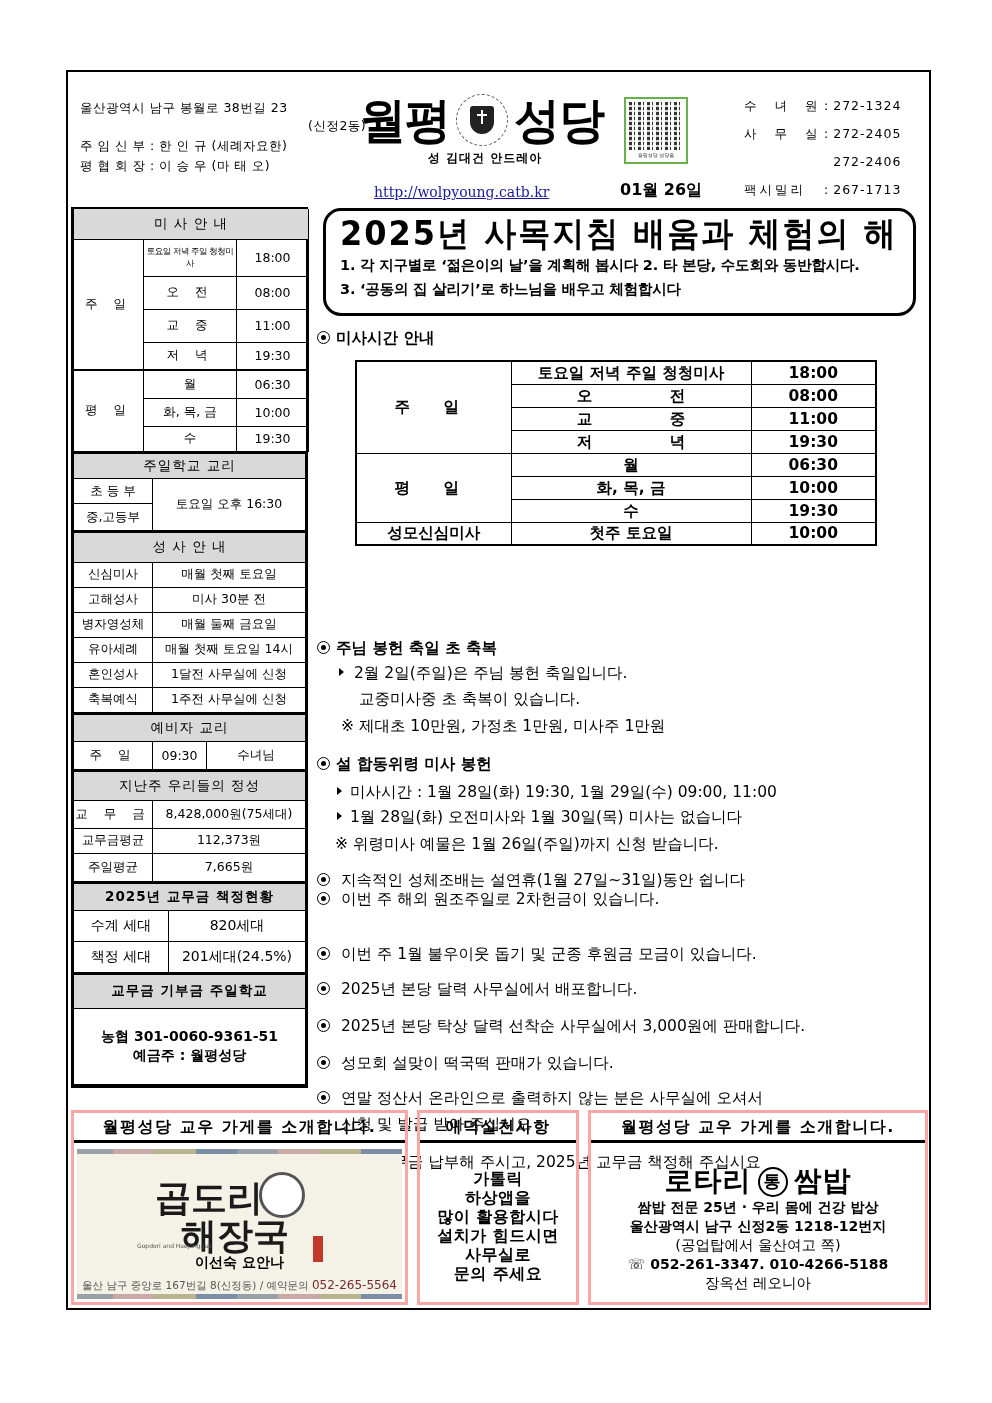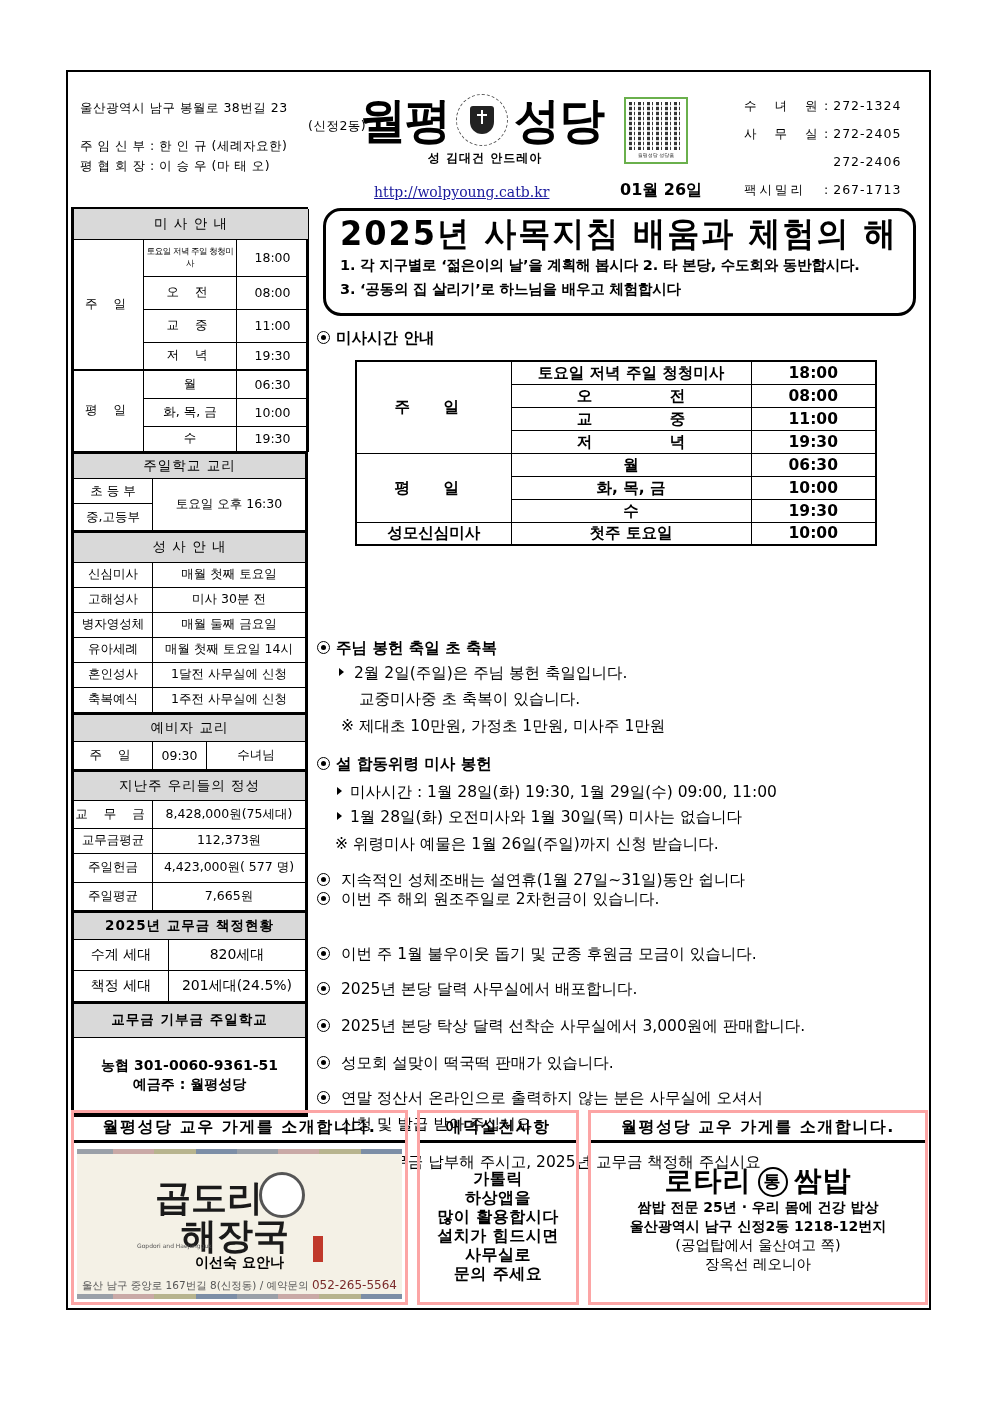--- a/index.html
+++ b/index.html
@@ -272,24 +272,20 @@
             <td colspan="2" class="sec" style="height:29px">지난주 우리들의 정성</td>
           </tr>
       <tr style="height:28px">
             <td class="sp">교 무 금</td>
             <td>8,428,000원(75세대)</td>
           </tr>
       <tr style="height:24px">
             <td>교무금평균</td>
             <td>112,373원</td>
           </tr>
-      <tr style="height:29px">
-            <td>주일헌금</td>
-            <td>4,423,000원( 577 명)</td>
-          </tr>
       <tr style="height:28px">
             <td>주일평균</td>
             <td>7,665원</td>
           </tr>
     </tbody>
       </table>
     <table>
       <colgroup>
           <col style="width:95px">
           <col>
@@ -435,17 +431,18 @@
 
   <div class="box store2">
     <div class="bh">월평성당 교우 가게를 소개합니다.</div>
     <div class="body">
       <div class="name">
         <span>로타리</span><span class="circ">통</span><span>쌈밥</span>
       </div>
       <div class="l">쌈밥 전문 25년 · 우리 몸에 건강 밥상</div>
       <div class="l">울산광역시 남구 신정2동 1218-12번지</div>
       <div class="l n">(공업탑에서 울산여고 쪽)</div>
+      <div class="l">☏ 052-261-3347. 010-4266-5188</div>
       <div class="l n">장옥선 레오니아</div>
     </div>
   </div>
 
 </div>
 
 </body></html>

